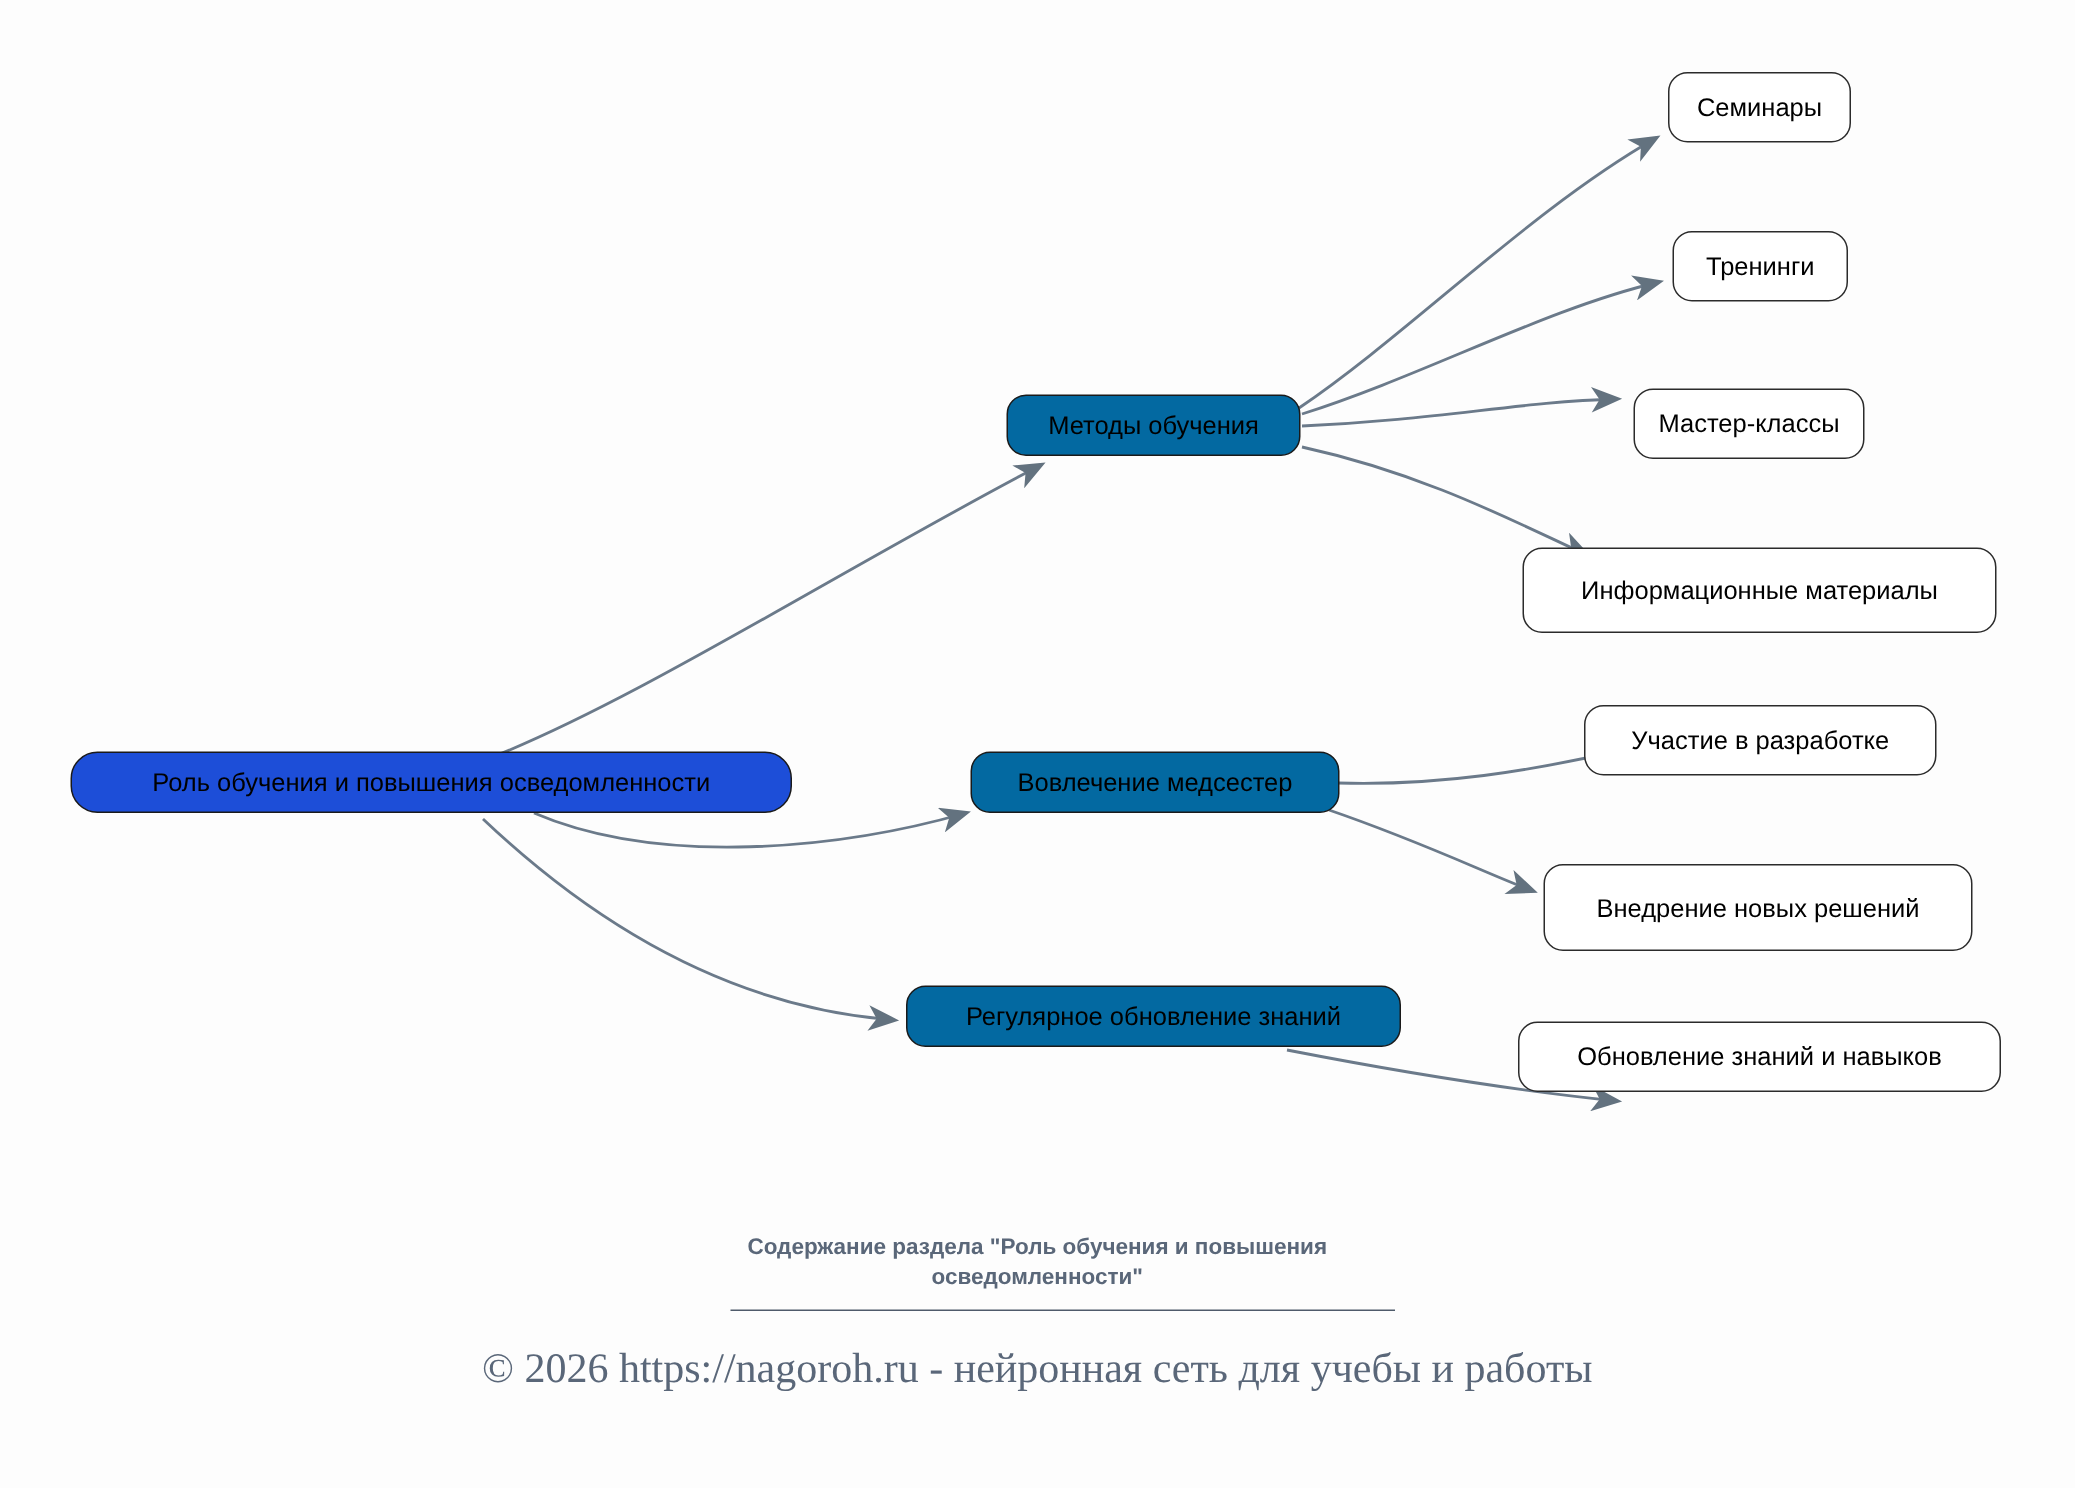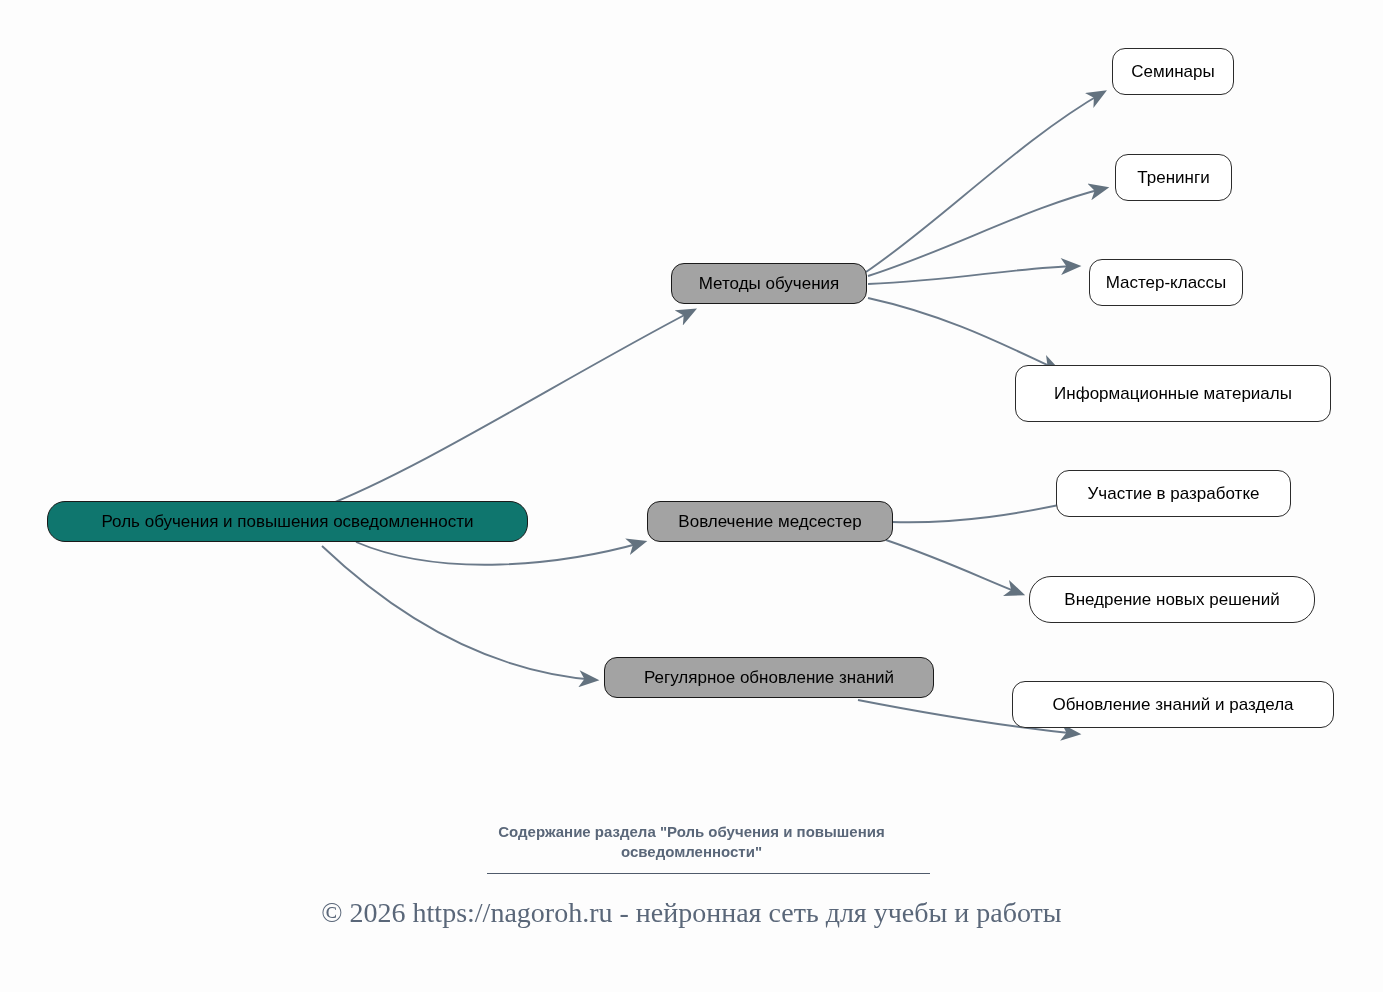--- a/index.html
+++ b/index.html
@@ -33,27 +33,27 @@
     display: flex;
     align-items: center;
     justify-content: center;
     white-space: nowrap;
     font-family: "Liberation Sans", sans-serif;
     font-size: 17px;
     color: #000000;
     line-height: 1;
   }
   .node-root {
-    background: #0f766e;
+    background: #1d4ed8;
     border: 1.6px solid #1a1a1a;
     border-radius: 18px;
     color: #000;
   }
   .node-branch {
-    background: #a3a3a3;
+    background: #0369a1;
     border: 1.6px solid #1a1a1a;
     border-radius: 13px;
     color: #000;
   }
   .node-leaf {
     background: #ffffff;
     border: 1.6px solid #2b2b2b;
     border-radius: 13px;
     color: #000;
   }
@@ -123,23 +123,23 @@
   <div class="node node-leaf" style="left:1115px; top:154px; width:117px; height:47px;">Тренинги</div>
 
   <div class="node node-leaf" style="left:1112px; top:48px; width:122px; height:47px;">Семинары</div>
 
   <div class="node node-leaf" style="left:1089px; top:259px; width:154px; height:47px;">Мастер-классы</div>
 
   <div class="node node-leaf" style="left:1015px; top:365px; width:316px; height:57px;">Информационные материалы</div>
 
   <div class="node node-leaf" style="left:1056px; top:470px; width:235px; height:47px;">Участие в разработке</div>
 
-  <div class="node node-leaf" style="left:1029px; top:576px; width:286px; height:47px;border-radius:22px;">Внедрение новых решений</div>
+  <div class="node node-leaf" style="left:1029px; top:576px; width:286px; height:58px;">Внедрение новых решений</div>
 
-  <div class="node node-leaf" style="left:1012px; top:681px; width:322px; height:47px;">Обновление знаний и раздела</div>
+  <div class="node node-leaf" style="left:1012px; top:681px; width:322px; height:47px;">Обновление знаний и навыков</div>
 
   <div class="caption" style="top:822px;">Содержание раздела "Роль обучения и повышения</div>
   <div class="caption" style="top:842px;">осведомленности"</div>
 
   <div class="caption-rule" style="left:487px; top:873px; width:443px;"></div>
 
   <div class="footer" style="top:897px;">© 2026 https://nagoroh.ru - нейронная сеть для учебы и работы</div>
 
 </div>
 

